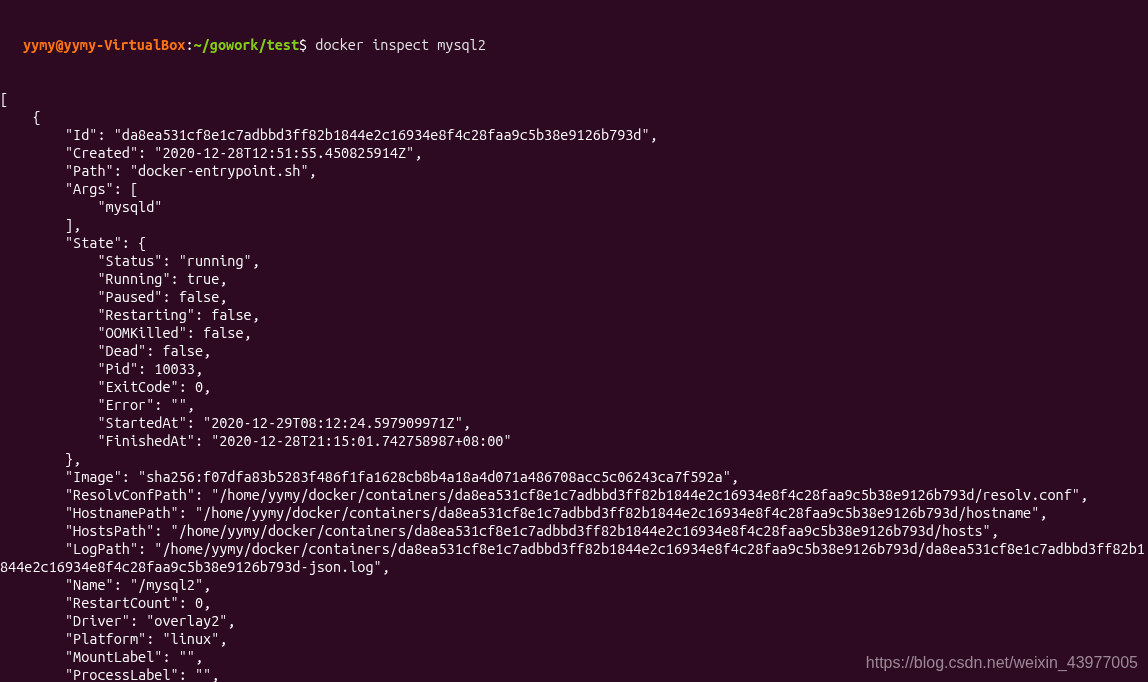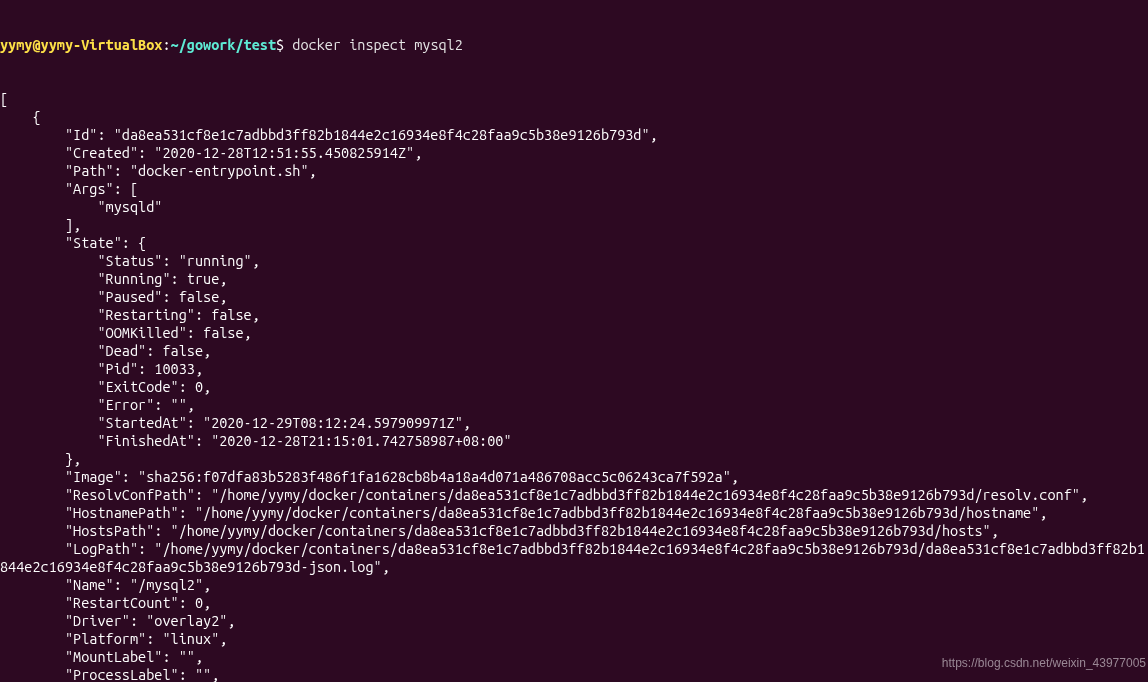--- a/index.html
+++ b/index.html
@@ -17,45 +17,46 @@
       width: 1148px;
       height: 682px;
       overflow: hidden;
       position: relative;
     }
     .terminal {
       white-space: pre;
       word-wrap: break-word;
     }
     .prompt-user {
-      color: #fde047;
+      color: #f97316;
       font-weight: bold;
+      padding-left: 23px;
     }
     .prompt-colon {
       color: #ffffff;
     }
     .prompt-path {
-      color: #5eead4;
+      color: #84cc16;
       font-weight: bold;
     }
     .prompt-dollar {
       color: #ffffff;
     }
     .command {
       color: #e5e5e5;
     }
     .output {
       color: #ffffff;
     }
     .watermark {
       position: absolute;
       bottom: 10px;
-      right: 2px;
+      right: 10px;
       color: #9a8895;
-      font-size: 12px;
+      font-size: 16px;
       font-family: Arial, sans-serif;
     }
     .line {
       white-space: pre-wrap;
       word-break: break-all;
     }
   </style>
 </head>
 <body>
 

